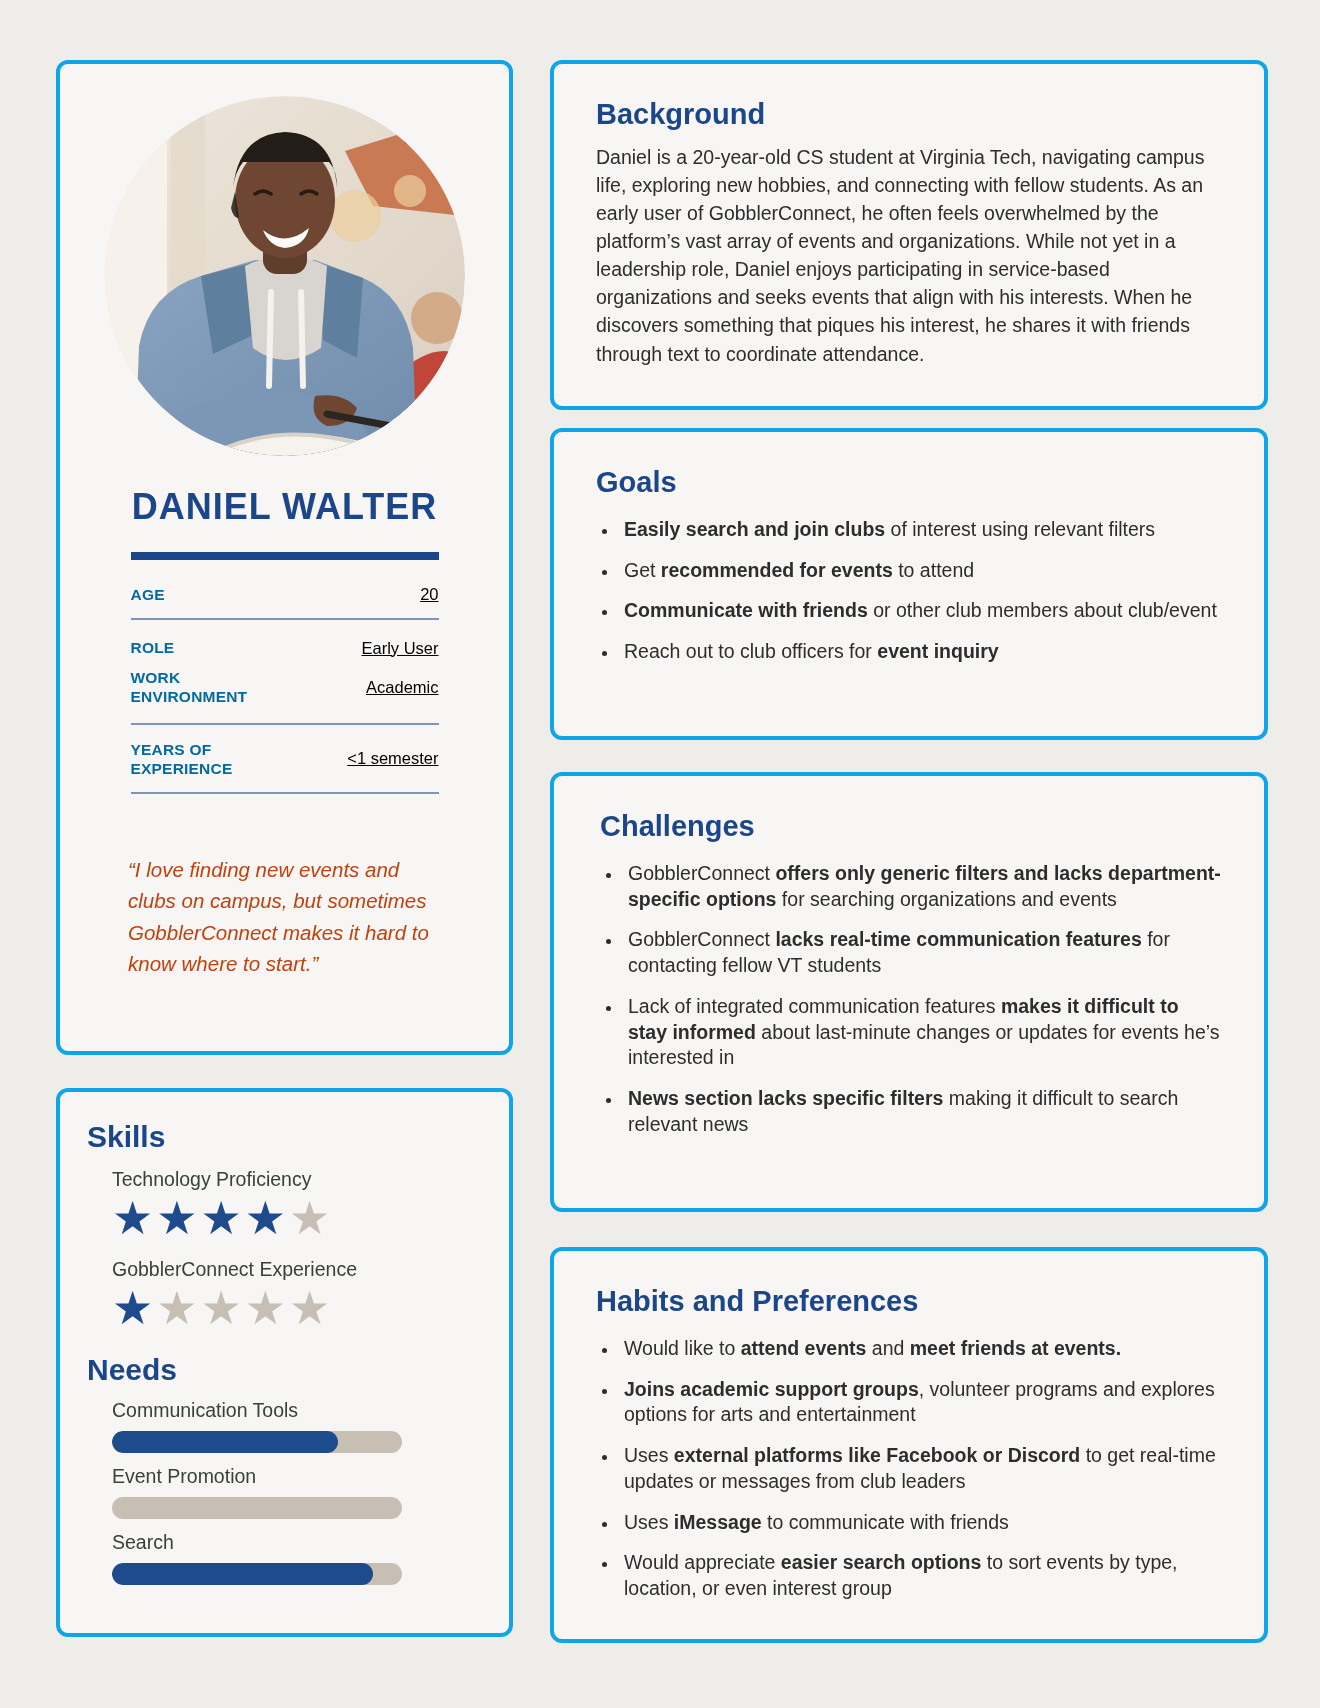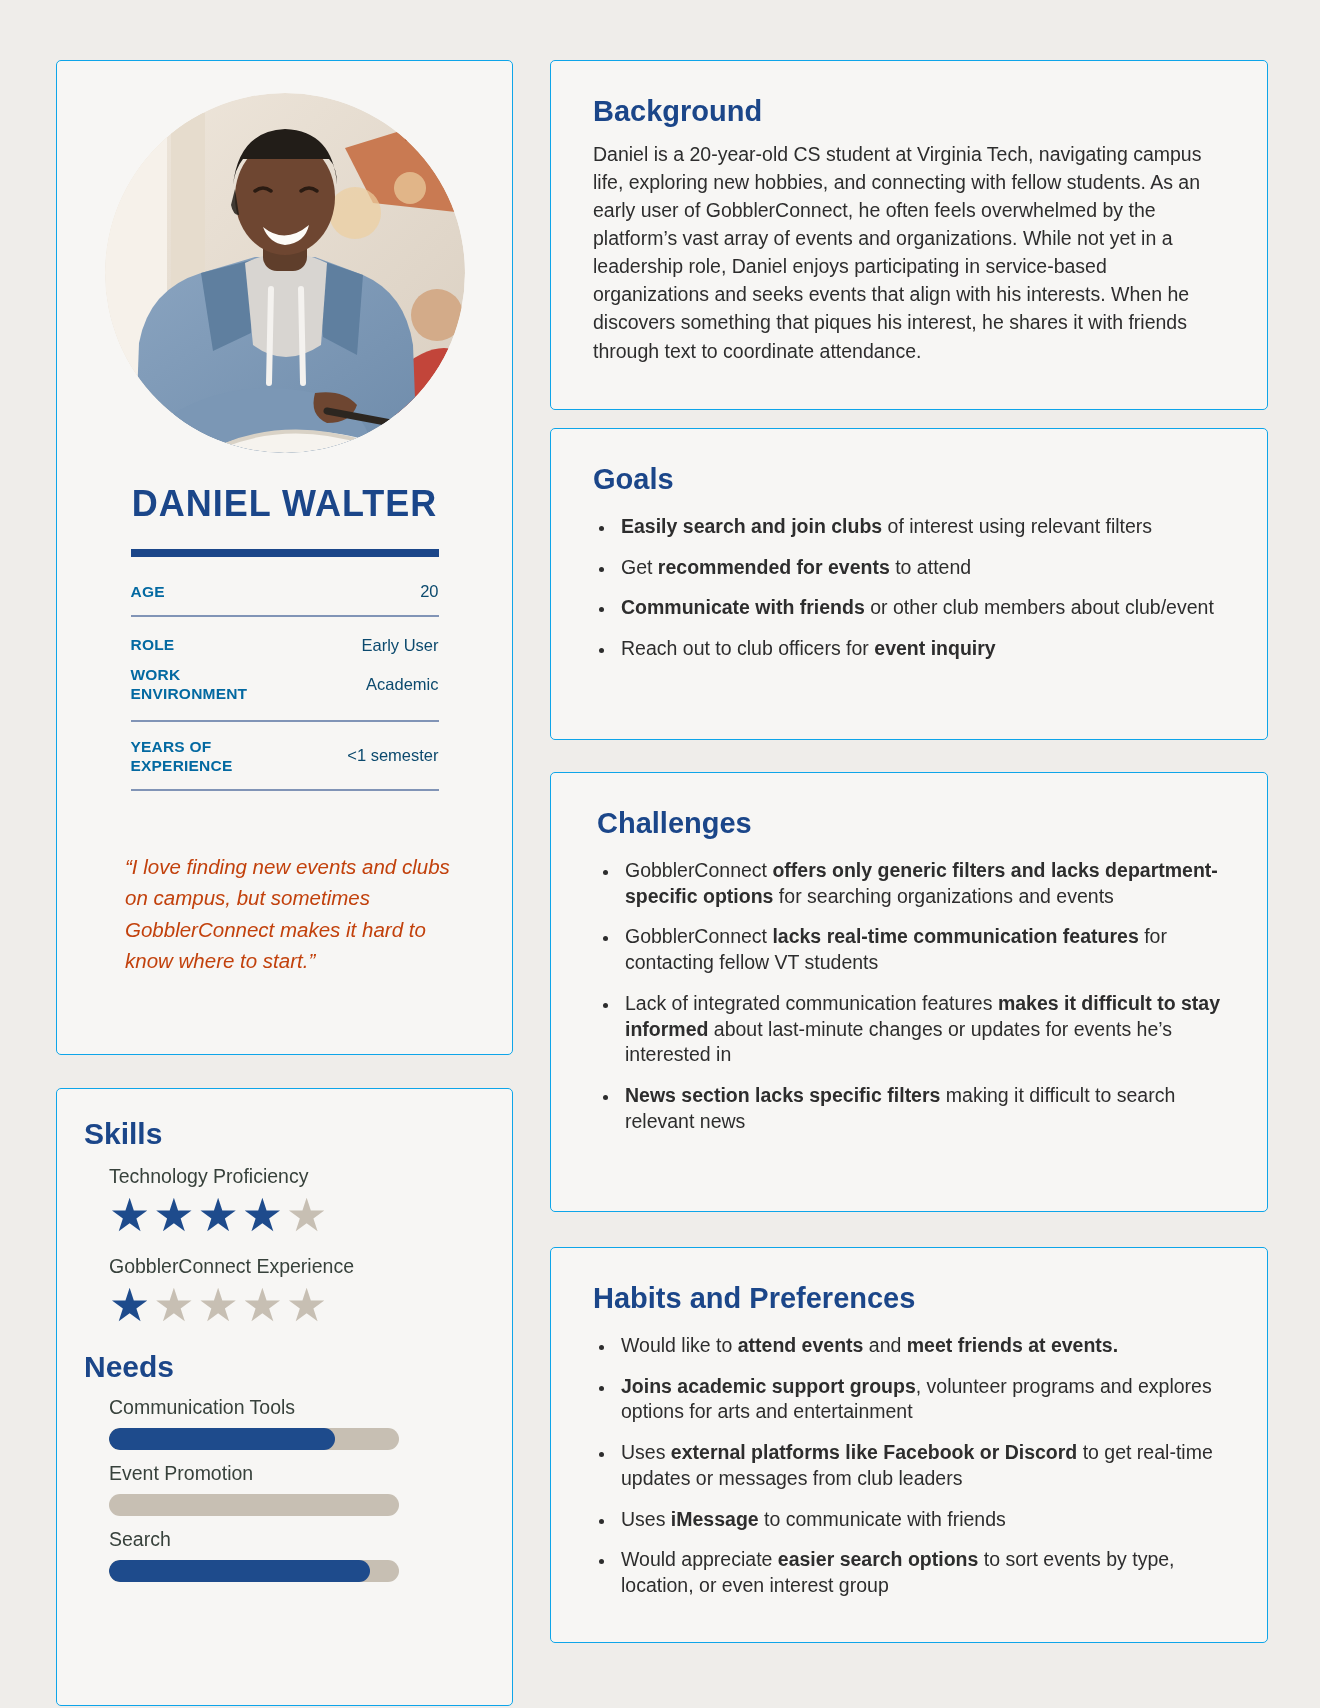--- a/index.html
+++ b/index.html
@@ -14,22 +14,22 @@
     box-sizing:border-box;
     width:1320px;height:1708px;
     padding:60px 52px 0 56px;
     display:flex;
   }
   .col-left{width:457px;flex:0 0 457px;display:flex;flex-direction:column;}
   .col-right{width:718px;flex:0 0 718px;margin-left:37px;display:flex;flex-direction:column;}
   .card{
     box-sizing:border-box;
     background:#f7f6f4;
-    border:1px solid #0ea5e9;
-    border-radius:5px;
+    border:4px solid #0ea5e9;
+    border-radius:12px;
     overflow:hidden;
   }
   
   .profile-card{height:995px;}
   .photo-wrap{
     width:360px;height:360px;margin:32px auto 0;
     border-radius:50%;overflow:hidden;display:block;
   }
   .photo-wrap svg{display:block;}
   .name{
@@ -40,30 +40,30 @@
   }
   .name-rule{width:308px;height:8px;background:#1b4689;margin:24px auto 0;}
   .stats{width:308px;margin:10px auto 0;}
   .stat-row{display:flex;justify-content:space-between;align-items:center;padding:15px 0 14px;}
   .stat-row.tight-top{padding-top:18px;padding-bottom:4px;}
   .stat-row.tight-bottom{padding-top:6px;padding-bottom:16px;}
   .stat-label{
     font-weight:700;font-size:15.5px;color:#0369a1;
     max-width:165px;line-height:1.25;letter-spacing:.2px;
   }
-  .stat-value{font-size:16.5px;color:#0c4a6e;text-align:right;}
+  .stat-value{font-size:16.5px;color:#000000;text-align:right;text-decoration:underline;}
   .stat-divider{height:2px;background:#8194b6;}
   .quote{
     margin:60px 58px 0 68px;
     font-style:italic;
     font-size:20.5px;line-height:1.52;
     color:#c2410c;
   }
   
-  .skills-card{height:618px;padding:28px 0 8px;}
+  .skills-card{height:549px;padding:28px 0 8px;}
   .side-heading{
     margin:0 0 0 27px;
     font-size:30px;font-weight:700;color:#1b4689;
   }
   .side-heading.needs{margin-top:20px;}
   .skill-group{margin:14px 0 0 52px;}
   .skill-label{font-size:19.5px;font-weight:400;color:#37413b;}
   .stars{margin-top:2px;font-size:46px;line-height:1.1;letter-spacing:3px;color:#c7bfb3;}
   .stars .on{color:#1e4b8c;}
   .need-group{margin:12px 0 0 52px;}

